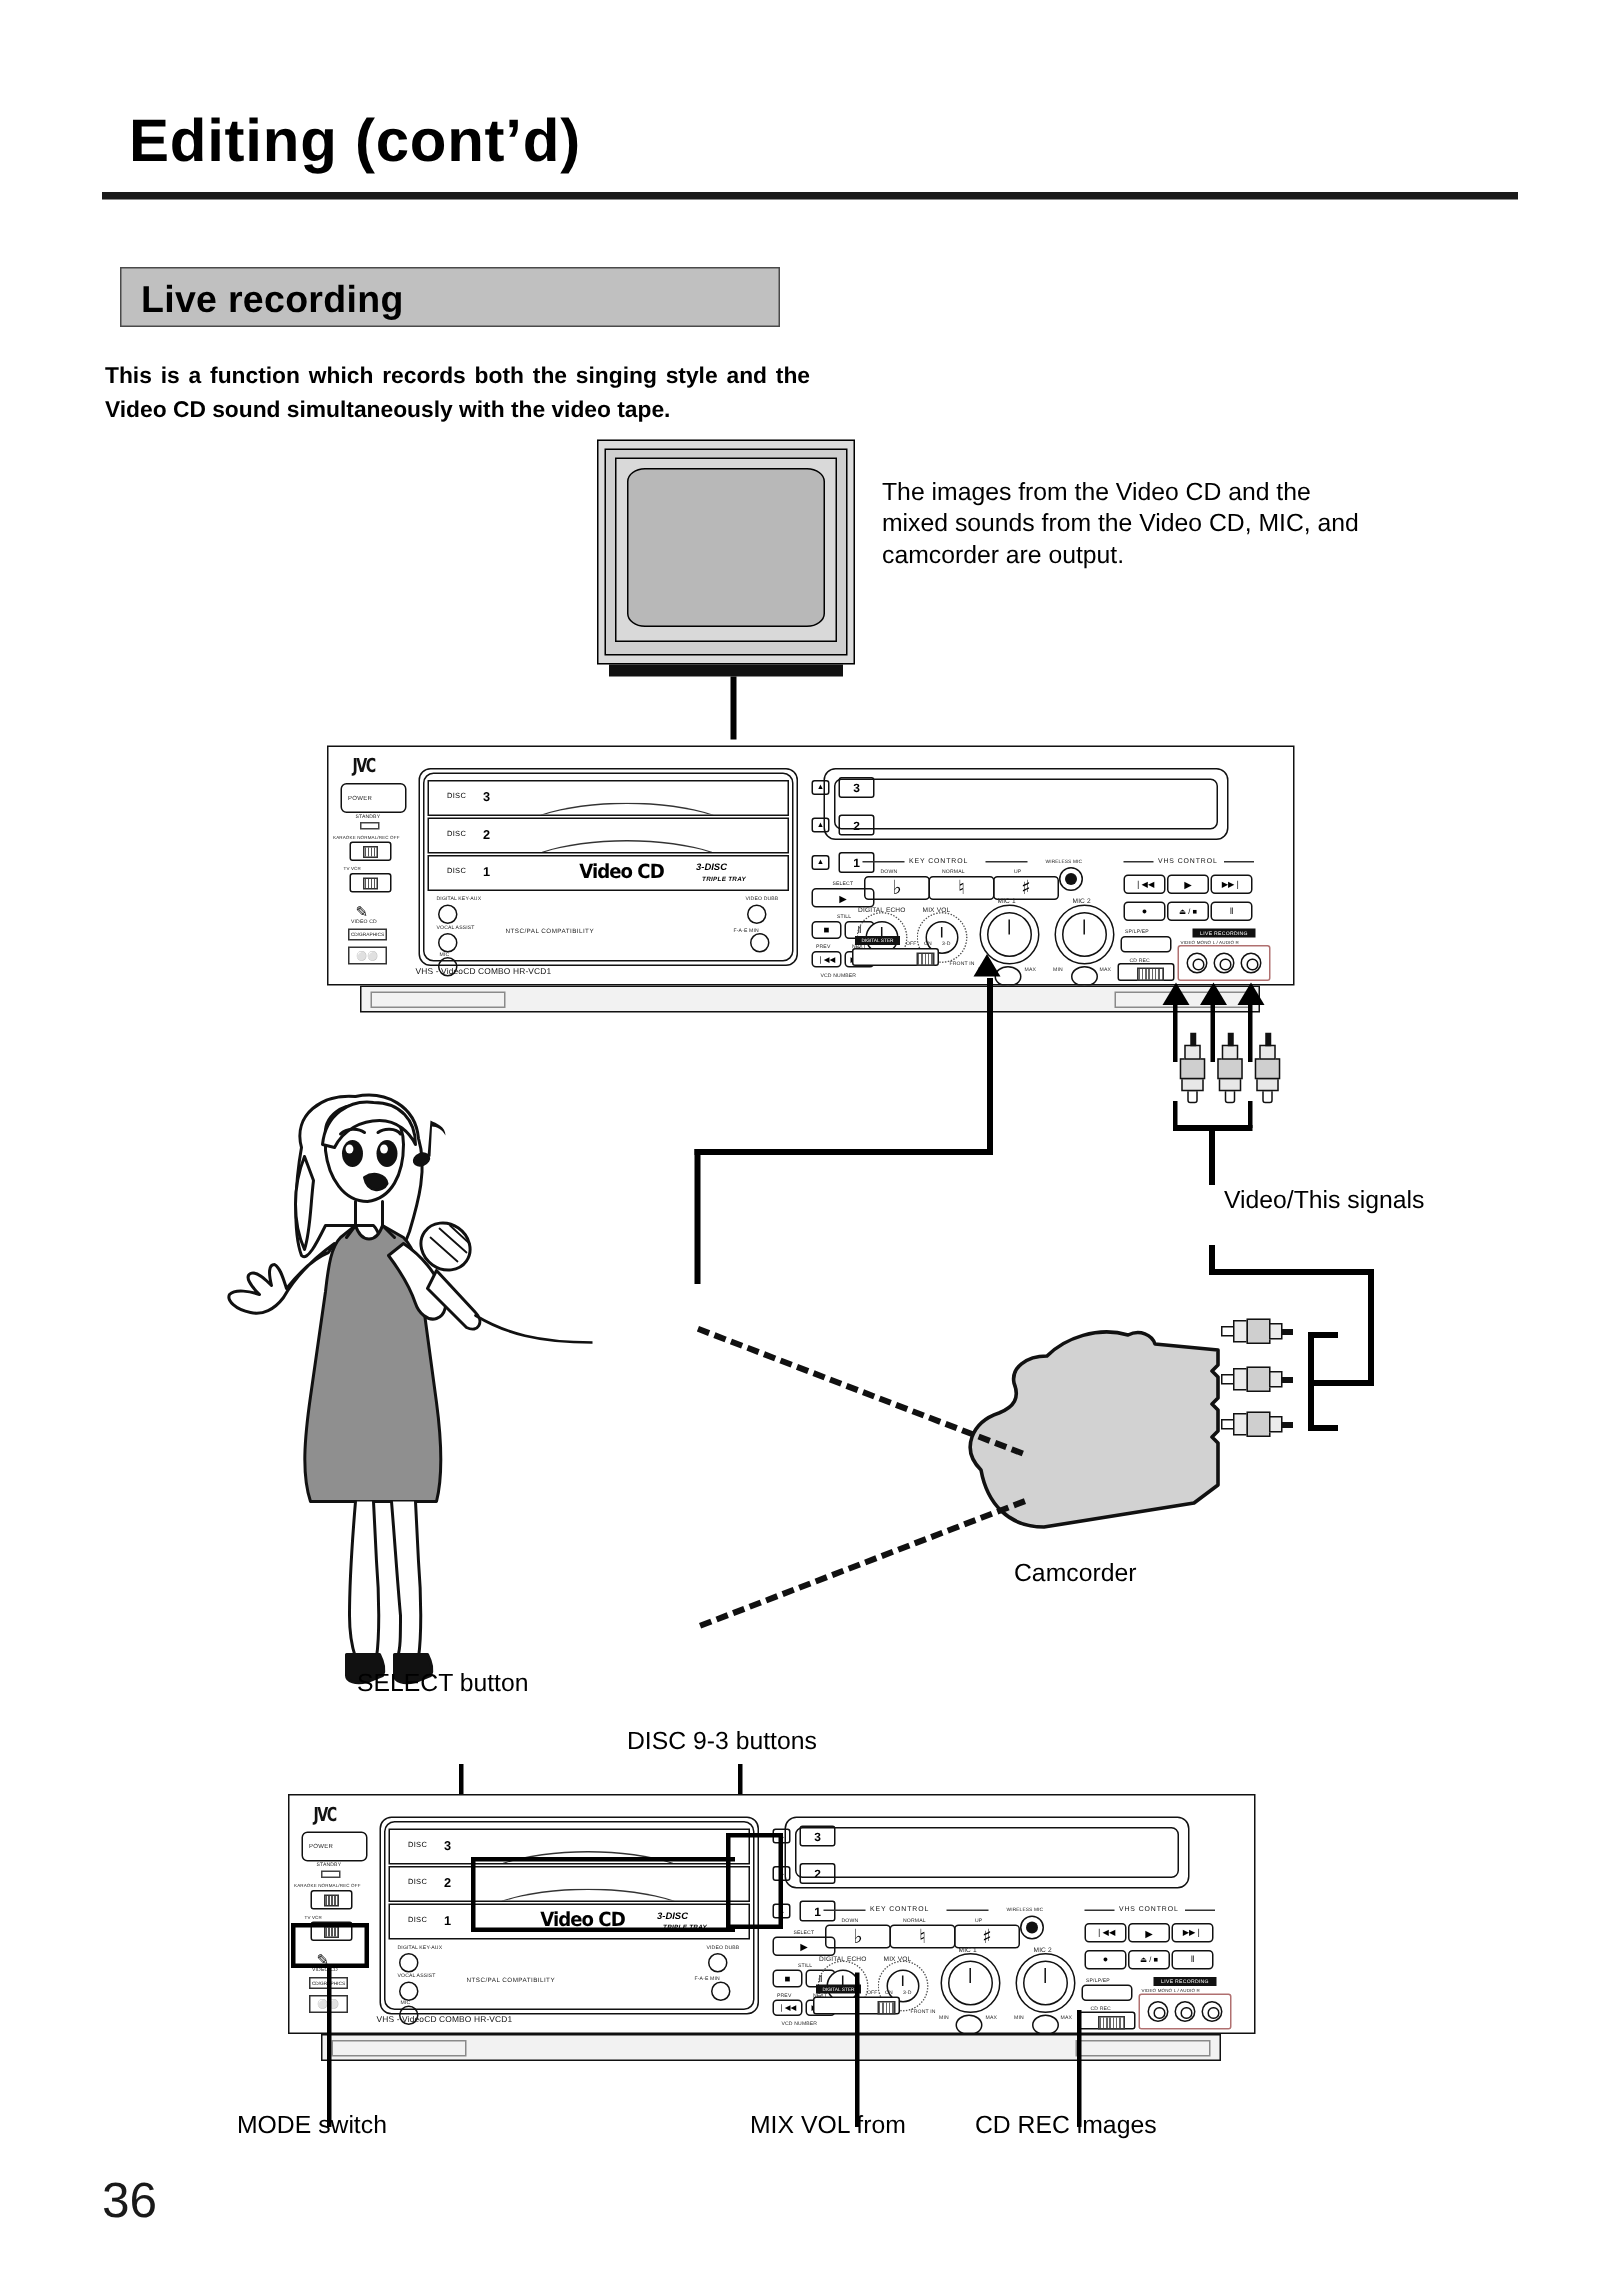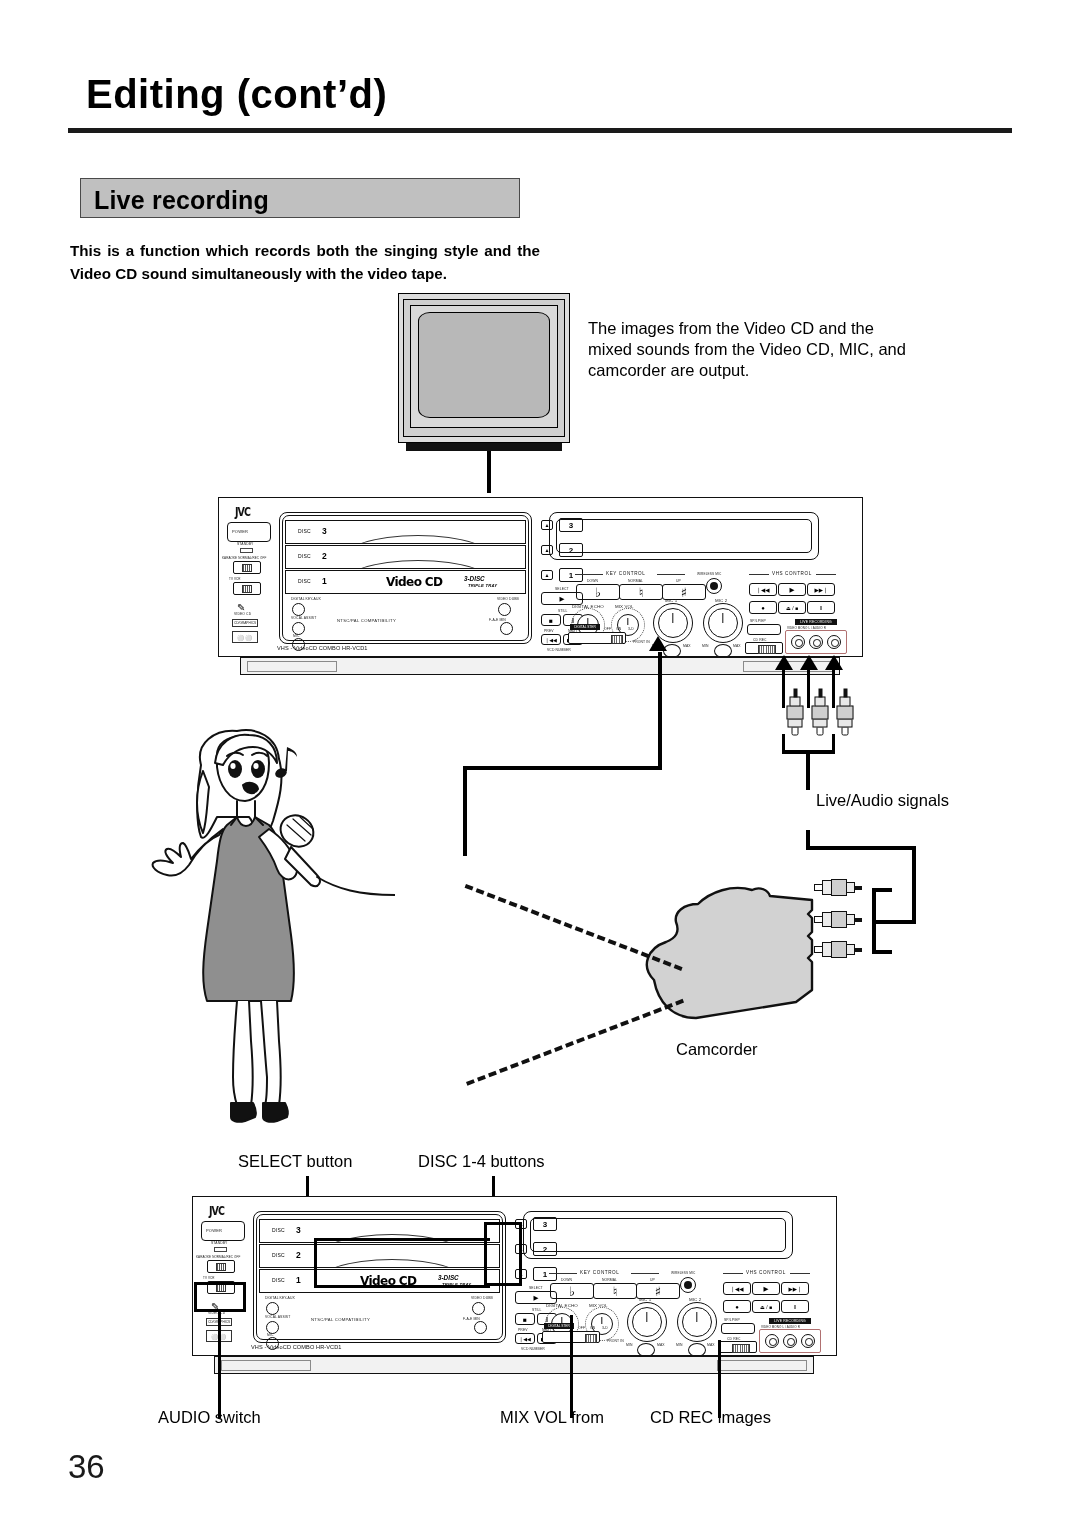--- a/index.html
+++ b/index.html
@@ -363,21 +363,21 @@
   <div class="b3"></div>
   <div class="tail"></div>
 </div>
 
 <div class="ln" style="left:782px;top:734px;width:3px;height:18px;"></div>
 <div class="ln" style="left:832px;top:734px;width:3px;height:18px;"></div>
 <div class="ln" style="left:782px;top:750px;width:53px;height:4px;"></div>
 <div class="ln" style="left:806px;top:754px;width:4px;height:36px;"></div>
 
 <div id="signals-label">
-  <span>Live/Audio signals</span>
+  <span>Video/This signals</span>
 </div>
 
 <div class="ln" style="left:806px;top:830px;width:4px;height:20px;"></div>
 <div class="ln" style="left:806px;top:846px;width:110px;height:4px;"></div>
 <div class="ln" style="left:912px;top:846px;width:4px;height:78px;"></div>
 <div class="ln" style="left:872px;top:920px;width:44px;height:4px;"></div>
 <div class="ln" style="left:872px;top:890px;width:4px;height:34px;"></div>
 <div class="ln" style="left:872px;top:888px;width:20px;height:4px;"></div>
 <div class="ln" style="left:872px;top:920px;width:4px;height:34px;"></div>
 <div class="ln" style="left:872px;top:950px;width:20px;height:4px;"></div>
@@ -478,22 +478,22 @@
     <path d="M86,378 L86,392 C86,396 92,398 100,396 L110,392 C112,388 110,382 108,378 Z" fill="#111"></path>
     <path d="M118,378 L118,392 C118,396 124,398 132,396 L142,392 C144,388 142,382 140,378 Z" fill="#111"></path>
 
     <g fill="#111" stroke="none">
       <ellipse cx="136" cy="48" rx="6" ry="4.5" transform="rotate(-22 136 48)"></ellipse>
       <path d="M140,46 L142,22 C146,24 152,26 152,32 C150,28 146,26 143,26 L142,46 Z"></path>
     </g>
   </g>
 </svg>
 
-<div class="callout" style="left:238px;top:1152px;">SELECT button</div>
-<div class="callout" style="left:418px;top:1152px;">DISC 1-4 buttons</div>
+<div class="callout" style="left:238px;top:1113px;">SELECT button</div>
+<div class="callout" style="left:418px;top:1152px;">DISC 9-3 buttons</div>
 <div class="ln" style="left:306px;top:1176px;width:3px;height:110px;"></div>
 <div class="ln" style="left:492px;top:1176px;width:3px;height:50px;"></div>
 
 <div class="deck" id="deck-bottom" style="left:192px;top:1196px;">
   <div class="body">
 
     <div class="jvc">JVC</div>
 
     <div class="pwr">
       <span>POWER</span>
@@ -658,17 +658,17 @@
 </div>
 
 <div class="hilite" style="left:484px;top:1222px;width:38px;height:64px;"></div>
 <div class="hilite" style="left:194px;top:1282px;width:52px;height:30px;"></div>
 <div class="hilite" style="left:314px;top:1238px;width:176px;height:50px;border-right:0;"></div>
 
 <div class="ln" style="left:218px;top:1310px;width:3px;height:108px;"></div>
 <div class="ln" style="left:570px;top:1315px;width:3px;height:103px;"></div>
 <div class="ln" style="left:718px;top:1340px;width:3px;height:78px;"></div>
 
-<div class="callout" style="left:158px;top:1408px;">AUDIO switch</div>
+<div class="callout" style="left:158px;top:1408px;">MODE switch</div>
 <div class="callout" style="left:500px;top:1408px;">MIX VOL from</div>
 <div class="callout" style="left:650px;top:1408px;">CD REC images</div>
 
 <div id="page-number">36</div>
 
 </body></html>

